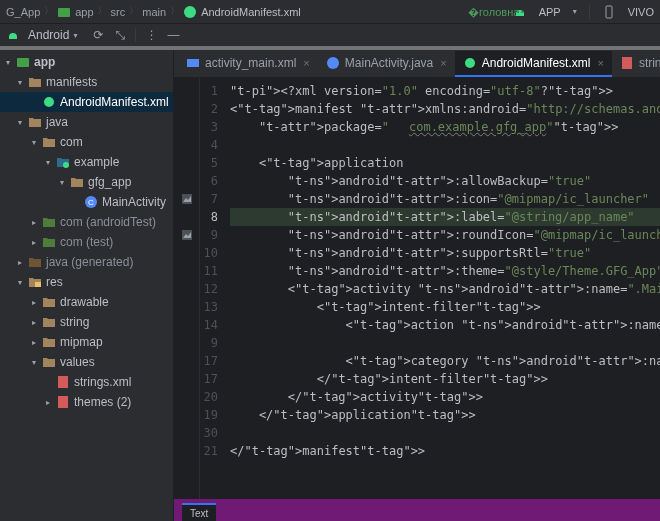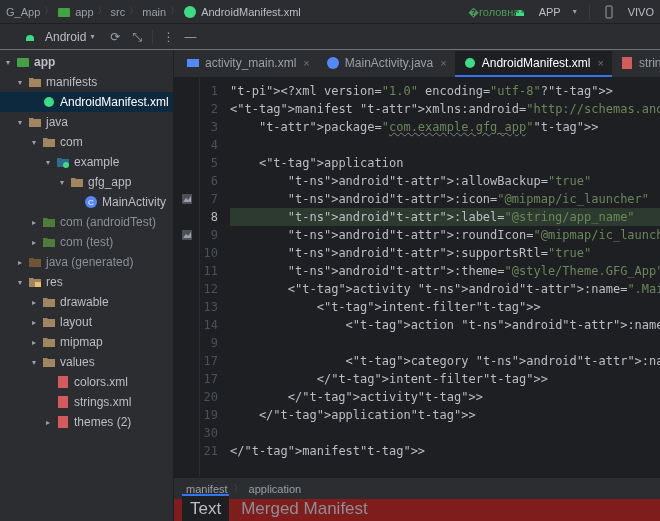--- a/index.html
+++ b/index.html
@@ -29,24 +29,24 @@
     margin-left: auto;
     display: flex; align-items: center; gap: 12px;
   }
   .top-right .sep { width:1px; height:14px; background:#393b40;}
   .rc-label { color:#bcbec4; font-size:11px; }
 
   
   .tool-header {
     height: 26px;
     display: flex; align-items: center;
-    padding: 0 23px;
+    padding: 0 6px;
     gap: 8px;
     background: #2b2d30;
-    border-bottom: 1px solid #737373;
+    border-bottom: 4px solid #737373;
   }
   .pill {
     display:flex; align-items:center; gap:4px;
     color:#bcbec4;
   }
   .pill .caret { font-size:8px; color:#9aa0a6;}
   .tool-header .icons { display:flex; gap:8px; margin-left:6px;}
   .tool-header .ico { width:14px; height:14px; display:inline-flex; align-items:center; justify-content:center; color:#9aa0a6;}
 
   
@@ -132,40 +132,40 @@
     flex:1;
     font-family:Consolas,Menlo,monospace;
     font-size:12px;
     padding:4px 0 0 8px;
     overflow:hidden;
     position:relative;
   }
   .cl { height:18px; line-height:18px; white-space:pre; }
   .cl.hl { background:#2d3a2f; }
   .t-str { color:#6a8759; }
-  .wavy { text-decoration: underline wavy #808080; text-decoration-thickness:1px;}
+  .wavy { text-decoration: underline wavy #808080; text-decoration-thickness:1px;margin-left:20px;}
 
   
   .bottom-bc {
     height:22px;
     display:flex; align-items:center;
     padding:0 12px;
     background:#2b2d30;
     border-top:1px solid #1e1f22;
     font-size:11px;
     color:#9aa0a6;
     gap:6px;
   }
   .bottom-tabs {
     height:22px;
     display:flex; align-items:flex-end;
     padding-left:8px;
-    gap:4px;
-    background:#7f1d1d;
-    font-size:17px;
+    gap:14px;
+    background:#701a75;
+    font-size:10px;
     color:#8a8f98;
   }
   .btab { padding:3px 8px 2px; }
   .btab.active { color:#bcbec4; background:#1e1f22; border-top:2px solid #3574f0;}
 
   
   .folder-y { fill:#a2845e; }
   .module  { fill:#43a047; }
   .android { fill:#3ddc84; }
 </style>
@@ -363,48 +363,39 @@
           </span>
           <span class="lbl">drawable</span>
         </li>
       <li class="node" style="--ind:30px">
           <span class="tw">▸</span>
           <span class="ic">
             <svg viewBox="0 0 14 14">
               <path class="folder-y" d="M1 3h4l1 1h7v8H1z"></path>
             </svg>
           </span>
-          <span class="lbl">layout</span>
+          <span class="lbl">string</span>
         </li>
       <li class="node" style="--ind:30px">
           <span class="tw">▸</span>
           <span class="ic">
             <svg viewBox="0 0 14 14">
               <path class="folder-y" d="M1 3h4l1 1h7v8H1z"></path>
             </svg>
           </span>
           <span class="lbl">mipmap</span>
         </li>
       <li class="node" style="--ind:30px">
           <span class="tw">▾</span>
           <span class="ic">
             <svg viewBox="0 0 14 14">
               <path class="folder-y" d="M1 3h4l1 1h7v8H1z"></path>
             </svg>
           </span>
           <span class="lbl">values</span>
-        </li>
-      <li class="node" style="--ind:44px">
-          <span class="tw"></span>
-          <span class="ic">
-            <svg viewBox="0 0 14 14">
-              <rect x="2" y="1" width="10" height="12" fill="#d35b5b"></rect>
-            </svg>
-          </span>
-          <span class="lbl">colors.xml</span>
         </li>
       <li class="node" style="--ind:44px">
           <span class="tw"></span>
           <span class="ic">
             <svg viewBox="0 0 14 14">
               <rect x="2" y="1" width="10" height="12" fill="#d35b5b"></rect>
             </svg>
           </span>
           <span class="lbl">strings.xml</span>
         </li>
@@ -539,23 +530,17 @@
           <div class="cl"></div>
           <div class="cl">                &lt;<span class="&lt;span">"t-tag"</span>&gt;category <span class="&lt;span">"t-ns"</span>&gt;android<span class="&lt;span">"t-attr"</span>&gt;:name="android.intent.category.LAUNCHER</div>
           <div class="cl">            &lt;/<span class="&lt;span">"t-tag"</span>&gt;intent-filter<span class="&lt;span">"t-tag"</span>&gt;&gt;</div>
           <div class="cl">        &lt;/<span class="&lt;span">"t-tag"</span>&gt;activity<span class="&lt;span">"t-tag"</span>&gt;&gt;</div>
           <div class="cl">    &lt;/<span class="&lt;span">"t-tag"</span>&gt;application<span class="&lt;span">"t-tag"</span>&gt;&gt;</div>
           <div class="cl"></div>
           <div class="cl">&lt;/<span class="&lt;span">"t-tag"</span>&gt;manifest<span class="&lt;span">"t-tag"</span>&gt;&gt;</div>
         </div>
     </div>
 
-    <div class="bottom-bc">
-      <span>manifest</span>
-      <span class="chev">〉</span>
-      <span>application</span>
-    </div>
     <div class="bottom-tabs">
       <div class="btab active">Text</div>
-      <div class="btab">Merged Manifest</div>
     </div>
   </div>
 </div>
 
 </body></html>

